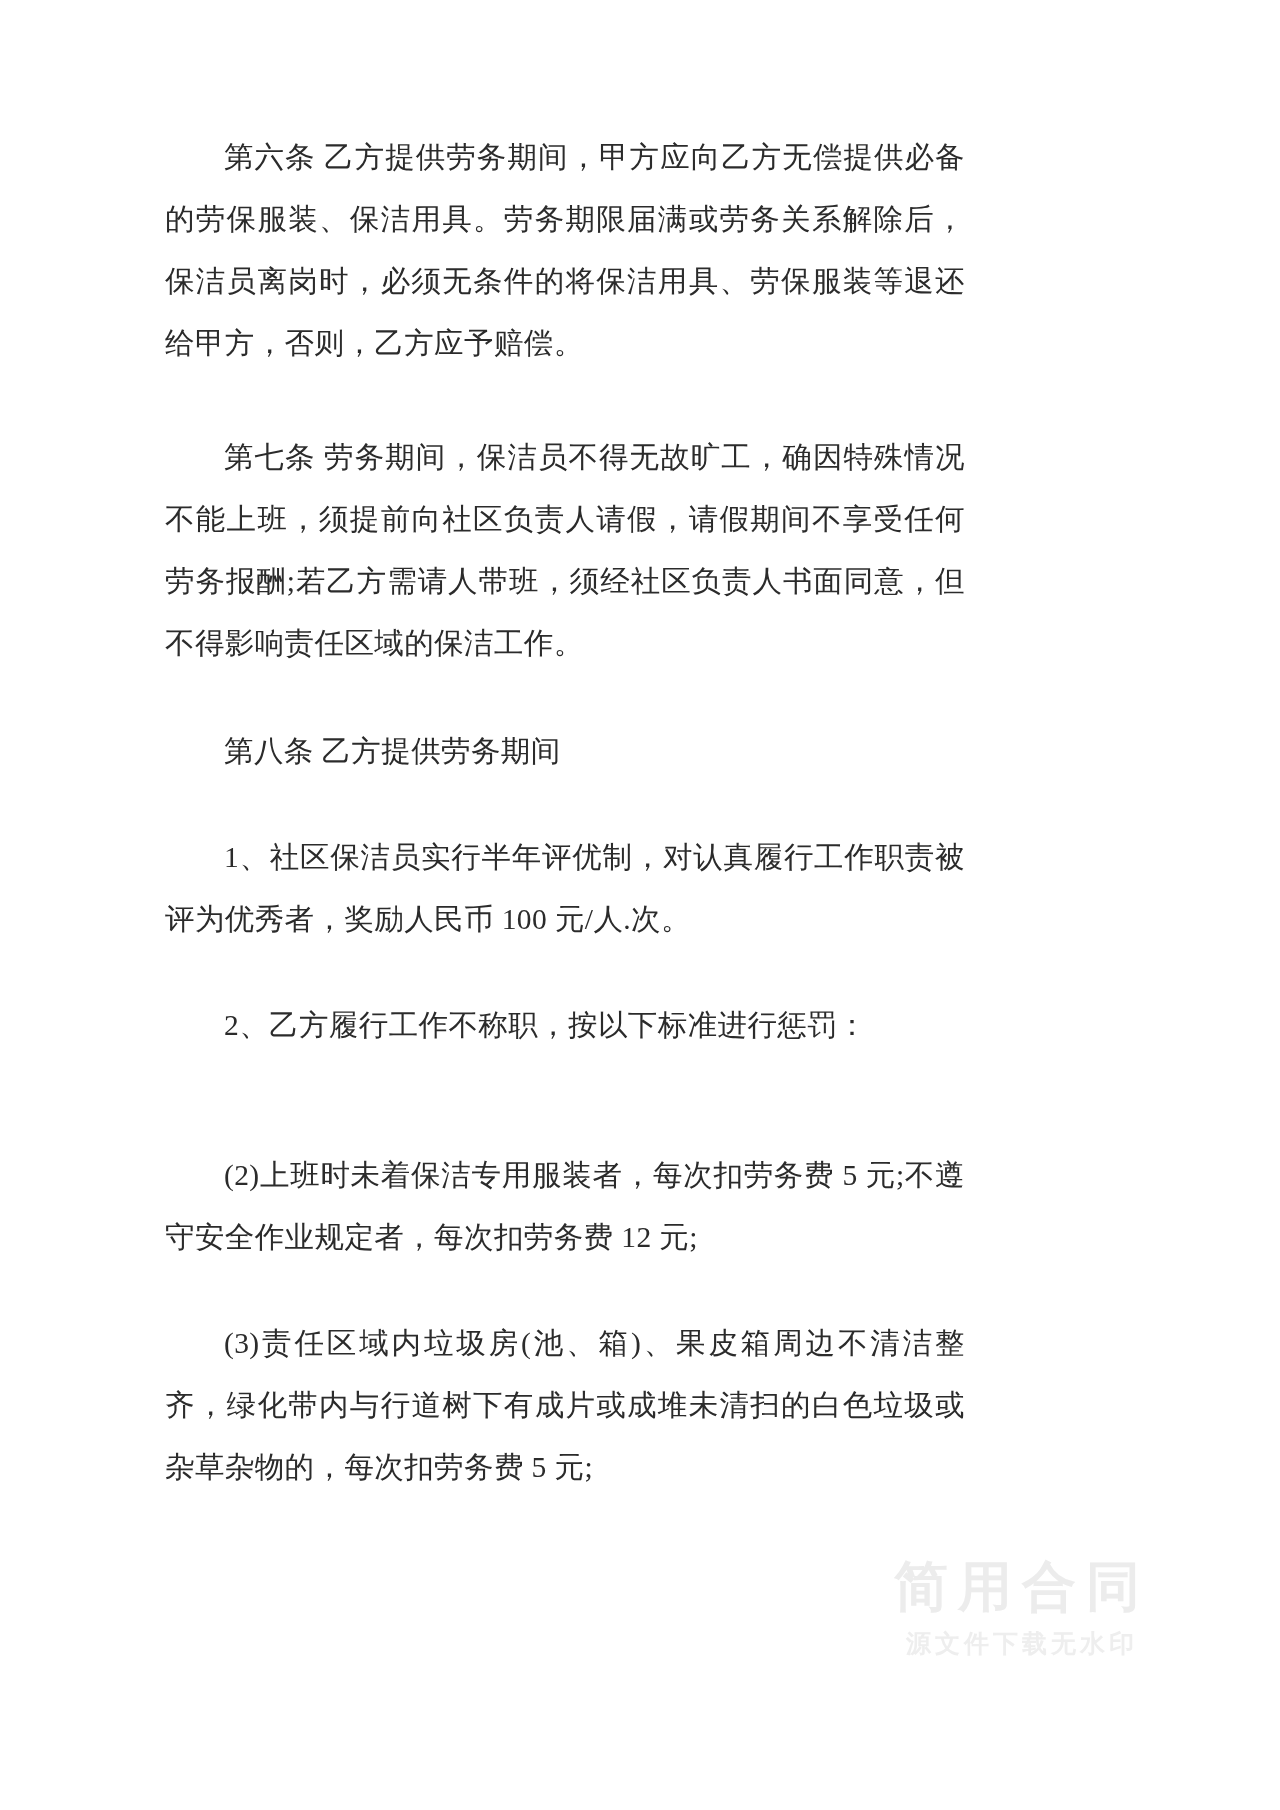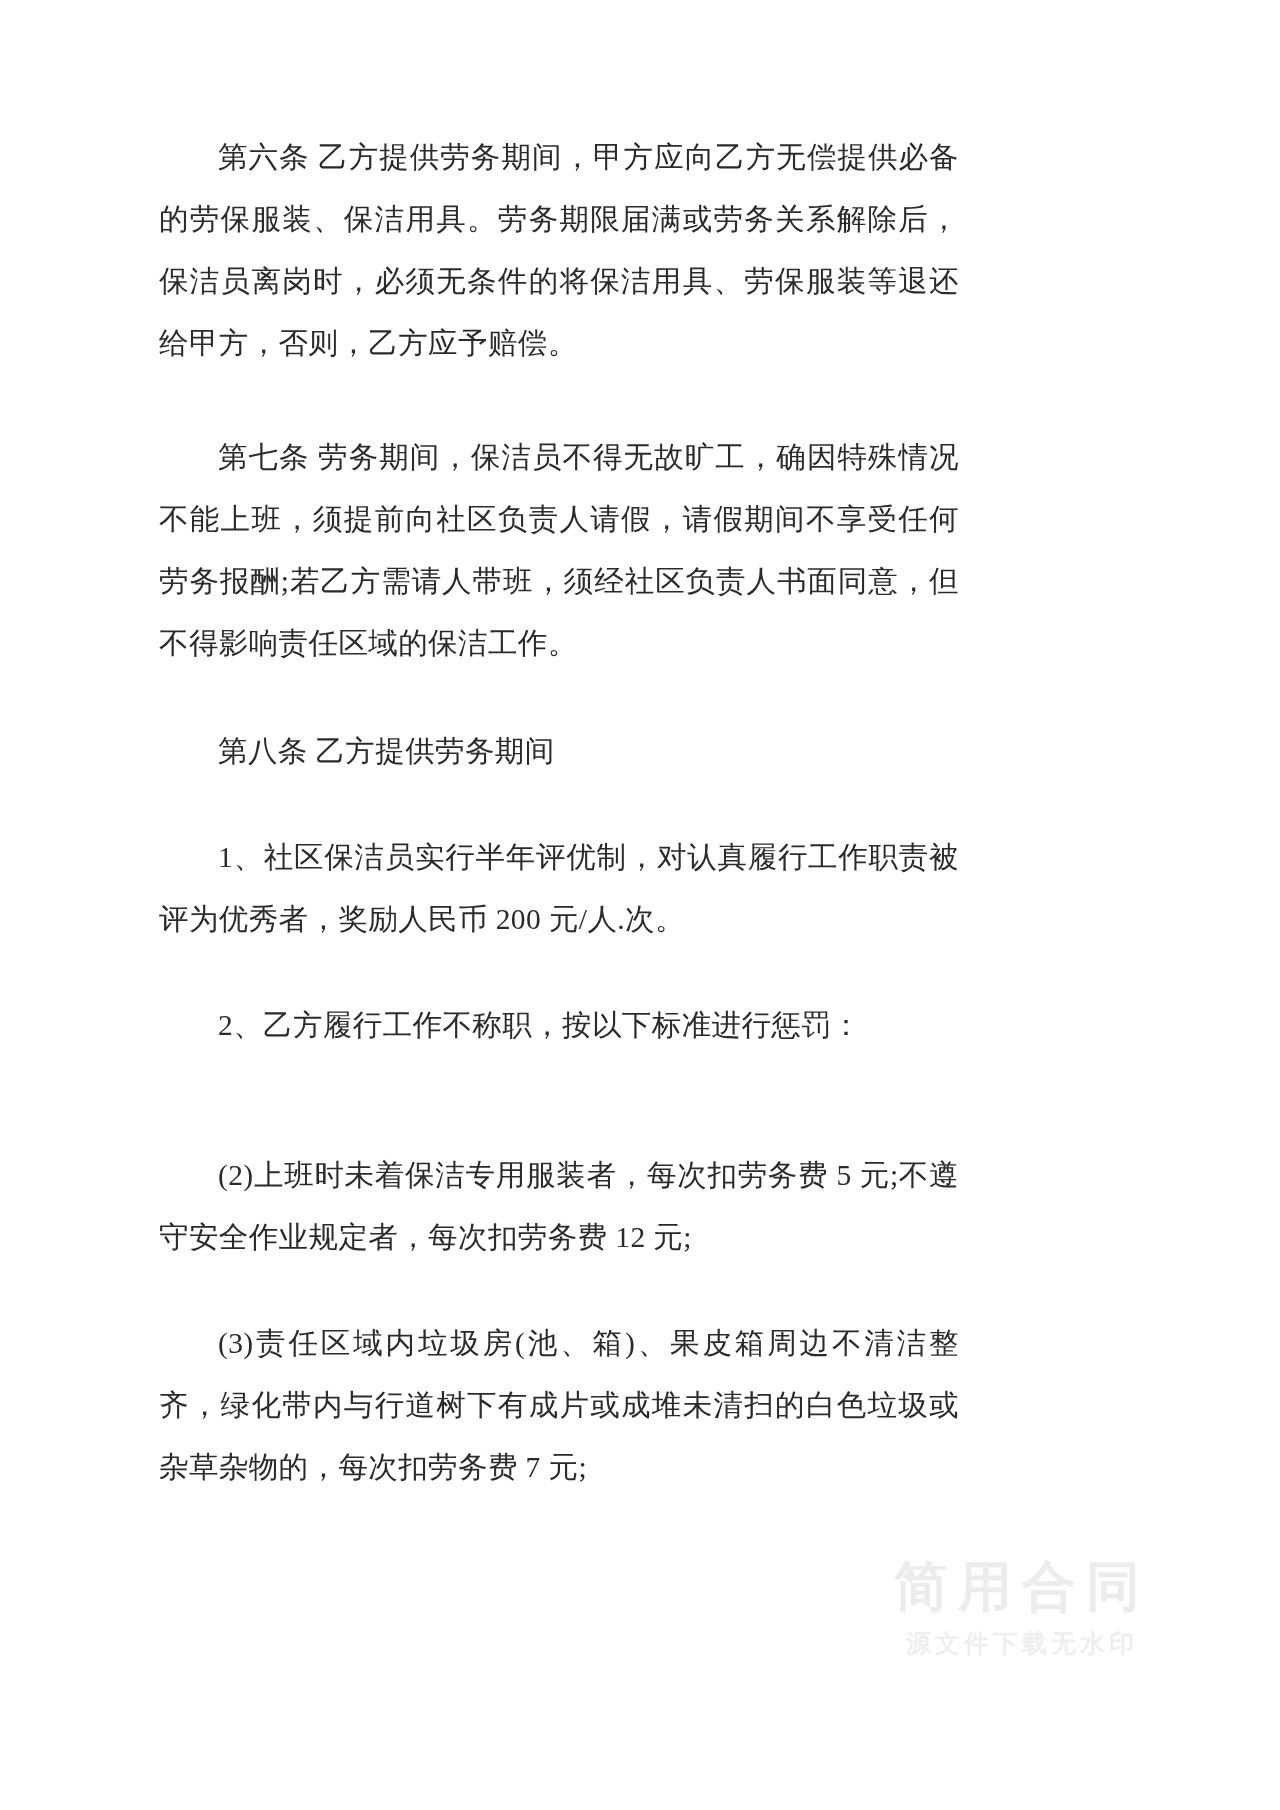--- a/index.html
+++ b/index.html
@@ -18,21 +18,21 @@
     width: 1280px;
     height: 1810px;
     background: #ffffff;
     overflow: hidden;
     box-sizing: border-box;
   }
 
   
   .doc-body {
     position: absolute;
-    left: 159px;
+    left: 165px;
     top: 126px;
     width: 800px;
   }
 
   .para {
     margin: 0 0 0 0;
     font-size: 29.5px;
     line-height: 62px;
     color: #2b2b2b;
     text-align: justify;
@@ -92,36 +92,36 @@
     <div class="gap-lg"></div>
 
     <p class="para">第七条 劳务期间，保洁员不得无故旷工，确因特殊情况不能上班，须提前向社区负责人请假，请假期间不享受任何劳务报酬;若乙方需请人带班，须经社区负责人书面同意，但不得影响责任区域的保洁工作。</p>
 
     <div class="gap-md"></div>
 
     <p class="para">第八条 乙方提供劳务期间</p>
 
     <div class="gap-sm"></div>
 
-    <p class="para">1、社区保洁员实行半年评优制，对认真履行工作职责被评为优秀者，奖励人民币 200 元/人.次。</p>
+    <p class="para">1、社区保洁员实行半年评优制，对认真履行工作职责被评为优秀者，奖励人民币 100 元/人.次。</p>
 
     <div class="gap-sm"></div>
 
     <p class="para">2、乙方履行工作不称职，按以下标准进行惩罚：</p>
 
     <div class="gap-sm"></div>
 
 
     <div class="gap-sm"></div>
 
     <p class="para">(2)上班时未着保洁专用服装者，每次扣劳务费 5 元;不遵守安全作业规定者，每次扣劳务费 12 元;</p>
 
     <div class="gap-sm"></div>
 
-    <p class="para">(3)责任区域内垃圾房(池、箱)、果皮箱周边不清洁整齐，绿化带内与行道树下有成片或成堆未清扫的白色垃圾或杂草杂物的，每次扣劳务费 7 元;</p>
+    <p class="para">(3)责任区域内垃圾房(池、箱)、果皮箱周边不清洁整齐，绿化带内与行道树下有成片或成堆未清扫的白色垃圾或杂草杂物的，每次扣劳务费 5 元;</p>
 
   </div>
 
   <div class="watermark">
     <div class="watermark-main">简用合同</div>
     <div class="watermark-sub">源文件下载无水印</div>
   </div>
 
 </div>
 

